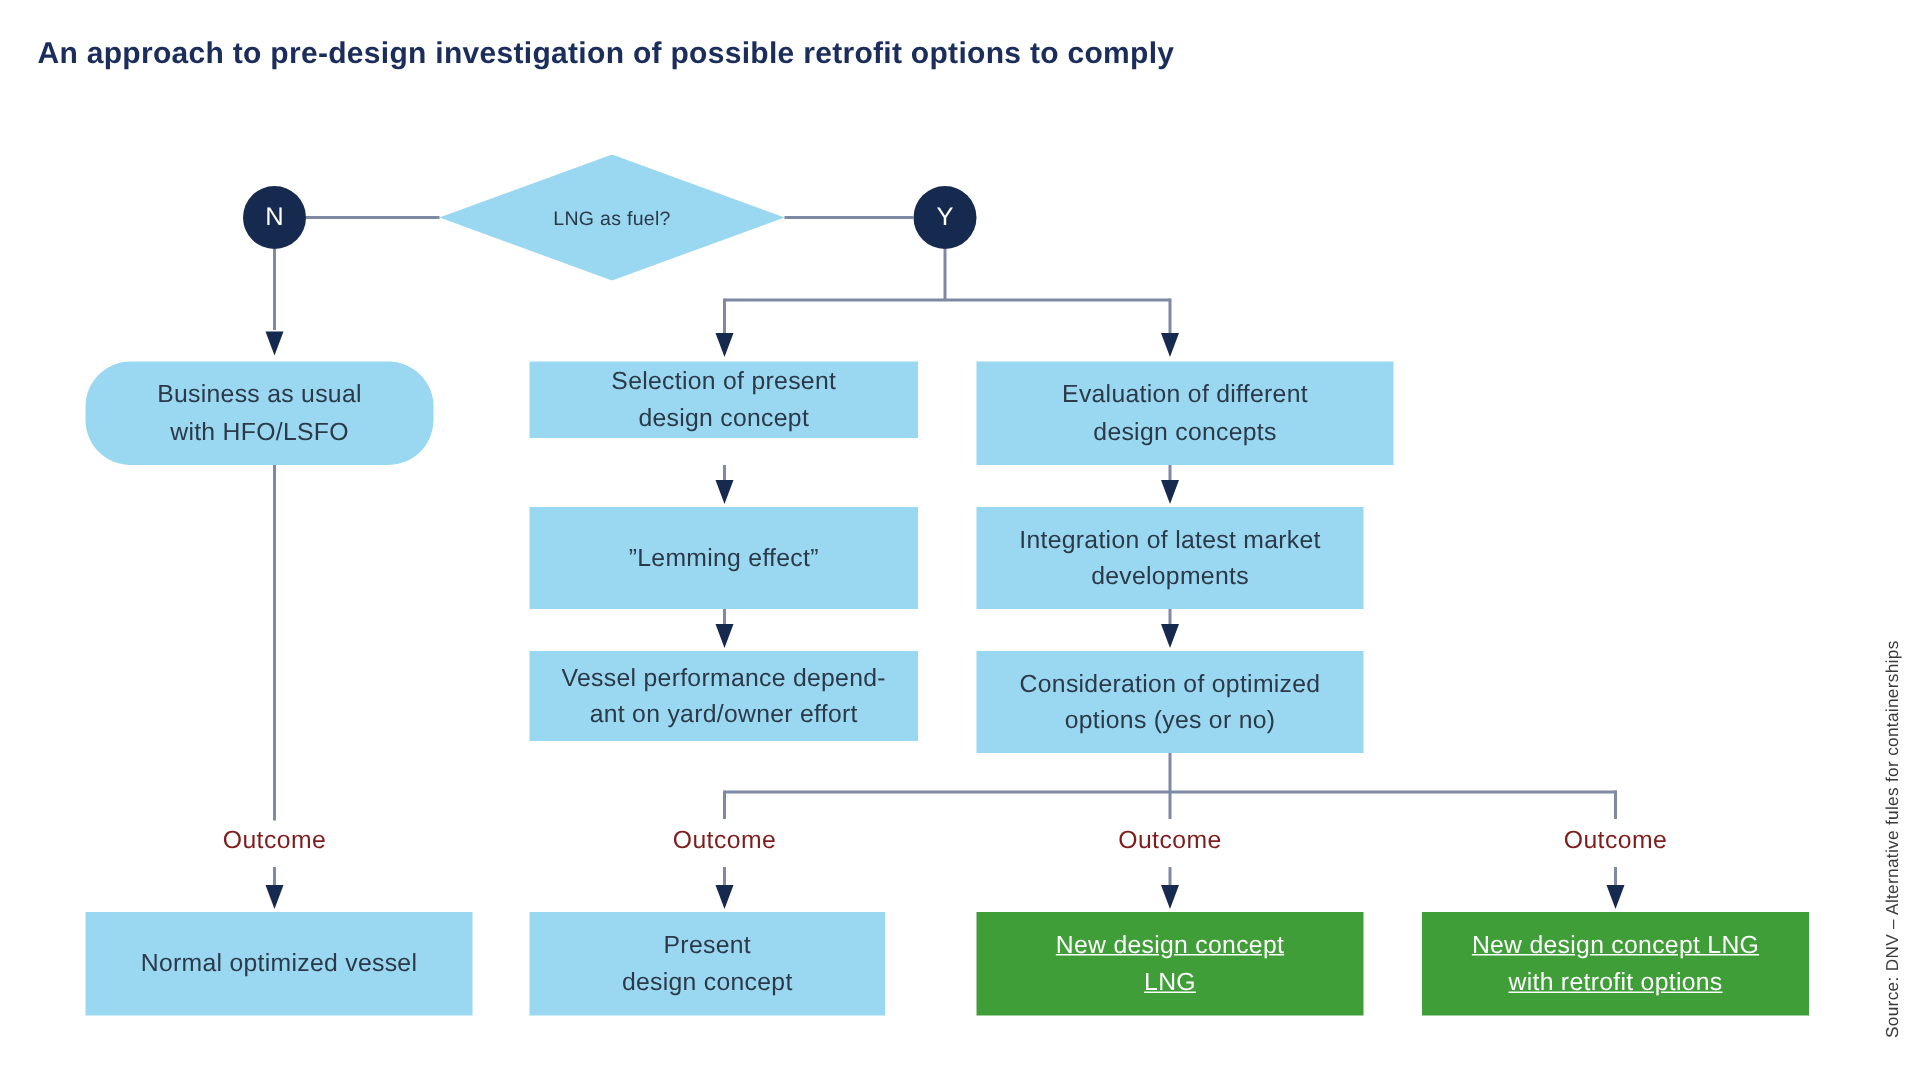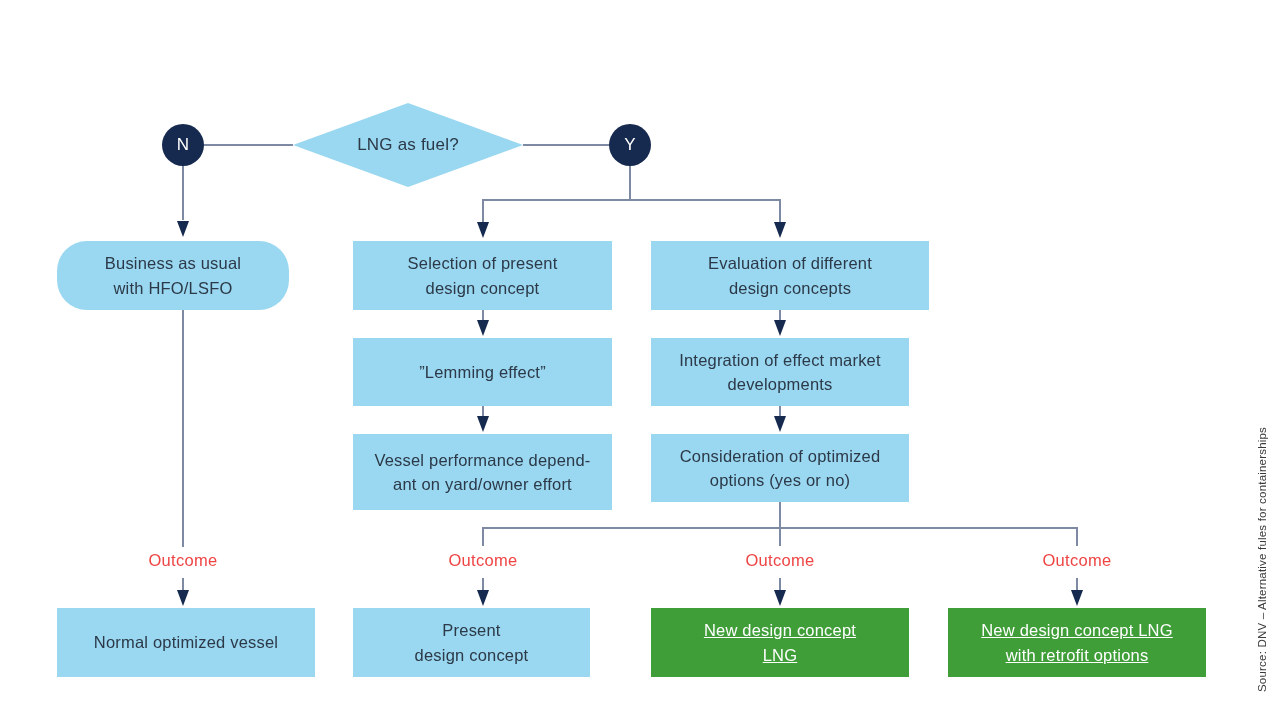--- a/index.html
+++ b/index.html
@@ -29,45 +29,46 @@
   .circle{
     position:absolute;width:42px;height:42px;border-radius:50%;
     background:var(--navy);color:#ffffff;display:flex;align-items:center;justify-content:center;
     font-size:17px;
   }
   .diamond{position:absolute;left:293px;top:103px;width:230px;height:84px;}
   .diamond svg{position:absolute;left:0;top:0;display:block;}
   .diamond .dlabel{
     position:absolute;left:0;top:0;width:100%;height:100%;
     display:flex;align-items:center;justify-content:center;
-    font-size:17px;color:var(--box-text);letter-spacing:0.2px;
+    font-size:13px;color:var(--box-text);letter-spacing:0.2px;
   }
   .hline{position:absolute;height:1.5px;background:var(--line);}
   .vline{position:absolute;width:1.5px;background:var(--line);}
   .arrow{
     position:absolute;width:0;height:0;
     border-left:6px solid transparent;border-right:6px solid transparent;
     border-top:16px solid var(--navy);
   }
   .outcome{
     position:absolute;width:100px;top:551px;height:21px;text-align:center;
-    font-size:16.5px;color:#ef4444;letter-spacing:0.3px;
+    font-size:16.5px;color:#7f1d1d;letter-spacing:0.3px;
   }
   .source{
     position:absolute;left:1256px;top:692px;transform:rotate(-90deg);
     transform-origin:0 0;white-space:nowrap;font-size:11.5px;color:#3a3a3a;
     letter-spacing:0.2px;
   }
 </style>
 </head>
 <body>
 
 <div id="stage">
 
   <div class="title">
+    <div>An approach to pre-design investigation of possible retrofit options to comply</div>
   </div>
 
   <div class="diamond">
     <svg width="230" height="84" viewBox="0 0 230 84">
       <polygon points="115,0 230,42 115,84 0,42" fill="#9ad7f0"></polygon>
     </svg>
     <div class="dlabel">LNG as fuel?</div>
   </div>
   <div class="circle" style="left:162px;top:124px;">N</div>
   <div class="circle" style="left:609px;top:124px;">Y</div>
@@ -80,40 +81,40 @@
 
   <div class="vline" style="left:629px;top:166px;height:34px;"></div>
   <div class="hline" style="left:483px;top:199px;width:297px;"></div>
   <div class="vline" style="left:482px;top:199px;height:23px;"></div>
   <div class="arrow" style="left:477px;top:222px;"></div>
   <div class="vline" style="left:779px;top:199px;height:23px;"></div>
   <div class="arrow" style="left:774px;top:222px;"></div>
 
   <div class="box" style="left:57px;top:241px;width:232px;height:69px;border-radius:30px;">Business as usual
 with HFO/LSFO</div>
-  <div class="box" style="left:353px;top:241px;width:259px;height:69px;">Selection of present
+  <div class="box" style="left:353px;top:241px;width:259px;height:51px;">Selection of present
 design concept</div>
   <div class="box" style="left:651px;top:241px;width:278px;height:69px;">Evaluation of different
 design concepts</div>
 
   <div class="vline" style="left:482px;top:310px;height:10px;"></div>
   <div class="arrow" style="left:477px;top:320px;"></div>
   <div class="vline" style="left:779px;top:310px;height:10px;"></div>
   <div class="arrow" style="left:774px;top:320px;"></div>
 
   <div class="box" style="left:353px;top:338px;width:259px;height:68px;">”Lemming effect”</div>
-  <div class="box" style="left:651px;top:338px;width:258px;height:68px;">Integration of effect market
+  <div class="box" style="left:651px;top:338px;width:258px;height:68px;">Integration of latest market
 developments</div>
 
   <div class="vline" style="left:482px;top:406px;height:10px;"></div>
   <div class="arrow" style="left:477px;top:416px;"></div>
   <div class="vline" style="left:779px;top:406px;height:10px;"></div>
   <div class="arrow" style="left:774px;top:416px;"></div>
 
-  <div class="box" style="left:353px;top:434px;width:259px;height:76px;">Vessel performance depend-
+  <div class="box" style="left:353px;top:434px;width:259px;height:60px;">Vessel performance depend-
 ant on yard/owner effort</div>
   <div class="box" style="left:651px;top:434px;width:258px;height:68px;">Consideration of optimized
 options (yes or no)</div>
 
   <div class="vline" style="left:182px;top:310px;height:237px;"></div>
   <div class="vline" style="left:779px;top:502px;height:44px;"></div>
   <div class="hline" style="left:483px;top:527px;width:595px;"></div>
   <div class="vline" style="left:482px;top:527px;height:19px;"></div>
   <div class="vline" style="left:1076px;top:527px;height:19px;"></div>
 

